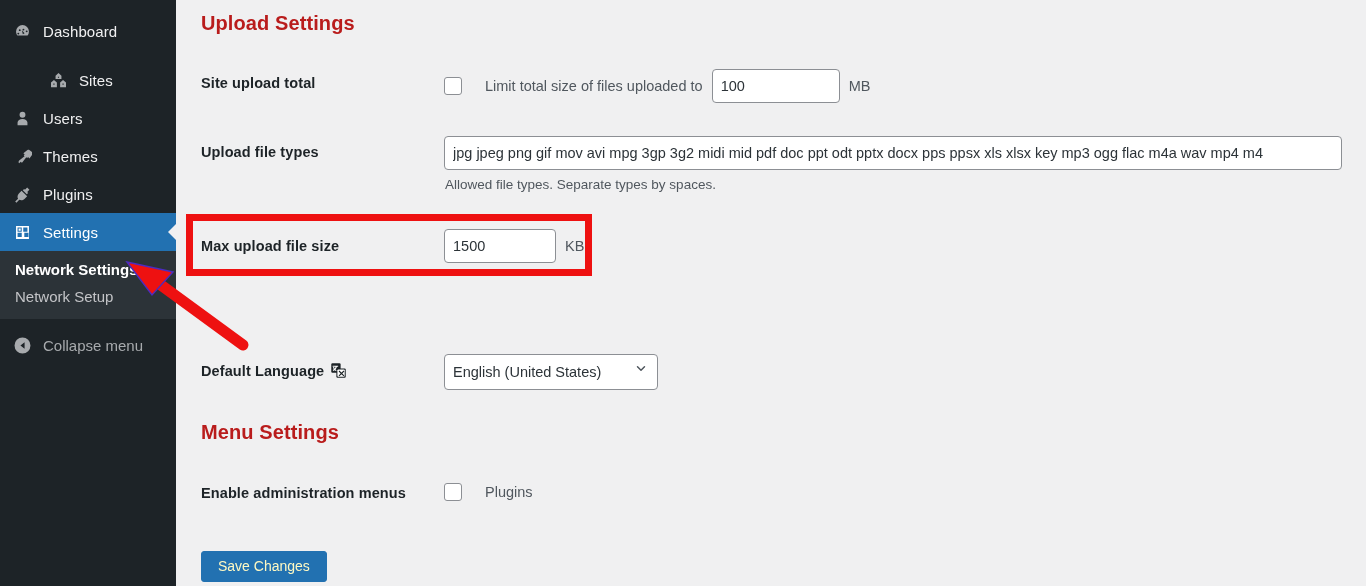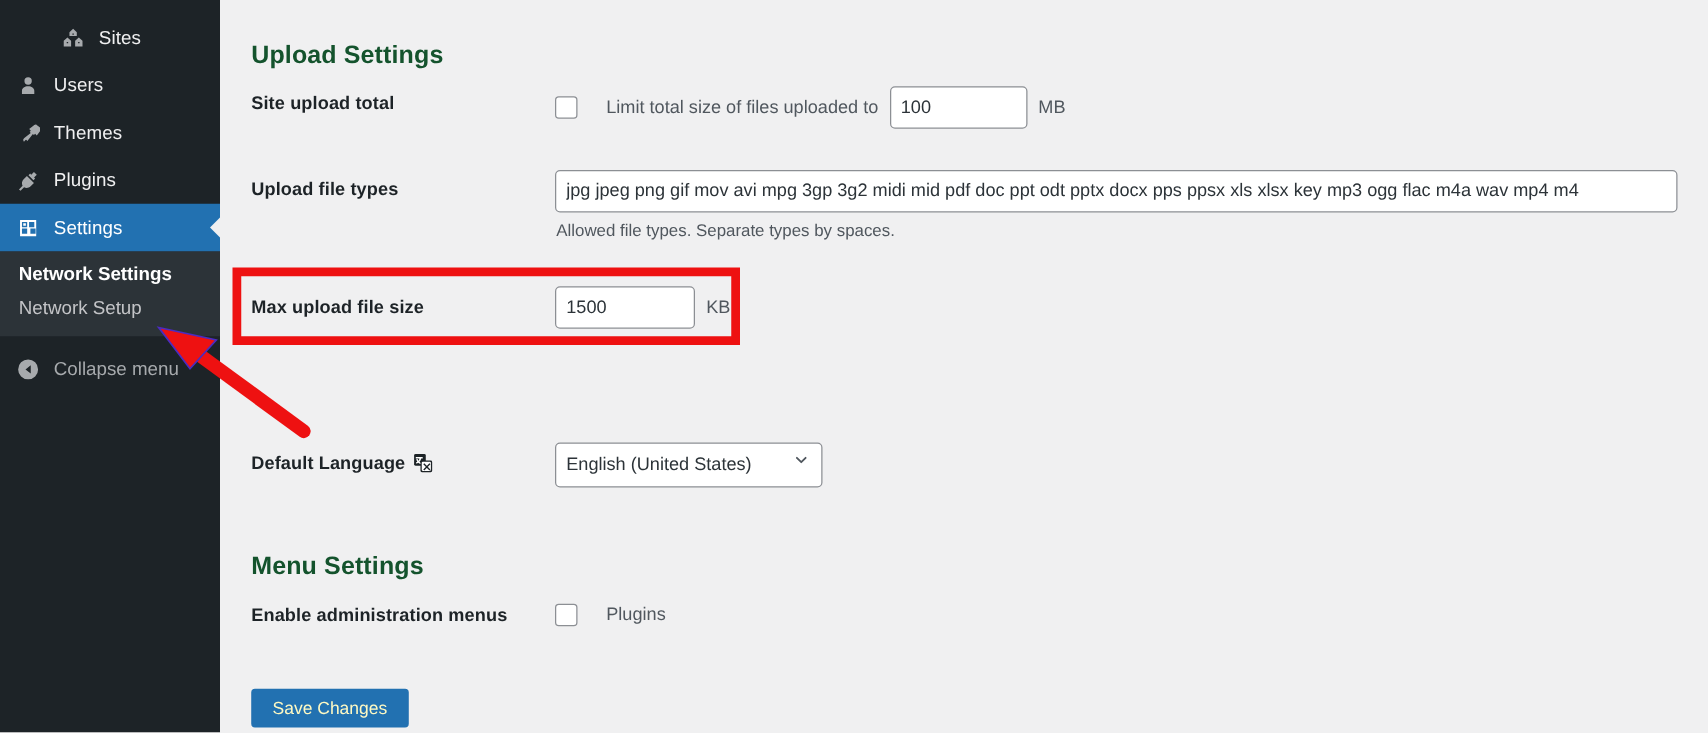--- a/index.html
+++ b/index.html
@@ -100,23 +100,22 @@
     left: 176px; top: 0;
     width: 1190px; height: 586px;
     background: #f0f0f1;
     padding: 0;
   }
   .section-title {
     position: absolute;
     left: 25px;
     font-size: 20px;
     font-weight: bold;
-    color: #14532d;
+    color: #b91c1c;
     letter-spacing: .1px;
-    margin-top: 21px;
   }
   .row-label {
     position: absolute;
     left: 25px;
     font-size: 14.5px;
     font-weight: bold;
     color: #1d2327;
     letter-spacing: .1px;
     display: flex;
     align-items: center;
@@ -214,20 +213,28 @@
     z-index: 60;
   }
 </style>
 </head>
 <body>
 
 <div id="root">
 
   <div id="sidebar">
 
+    <div class="menu-item" style="margin-top:12px;">
+      <span class="mi-icon">
+        <svg width="19" height="19" viewBox="0 0 20 20" fill="currentColor" aria-hidden="true">
+          <path d="M10 3.2A6.8 6.8 0 0 0 3.2 10c0 1.6.55 3.07 1.47 4.23h10.66A6.77 6.77 0 0 0 16.8 10 6.8 6.8 0 0 0 10 3.2Zm-4.4 10a1 1 0 1 1 0-2 1 1 0 0 1 0 2Zm1.5-3.6a1 1 0 1 1 0-2 1 1 0 0 1 0 2Zm3.3 3.25-1.1-4.2 2.9 3.1-1.8 1.1Zm.6-3.85a1 1 0 1 1 0-2 1 1 0 0 1 0 2Zm3.4 1.85a1 1 0 1 1 0-2 1 1 0 0 1 0 2Z"></path>
+        </svg>
+      </span>
+      <span class="mi-label">Dashboard</span>
+    </div>
 
     <div class="menu-item" style="margin-top:11px;padding-left:44px;">
       <span class="mi-icon">
         <svg width="19" height="19" viewBox="0 0 20 20" fill="currentColor" aria-hidden="true">
           <path d="M10 2.2 6.9 5v3.3h6.2V5L10 2.2ZM9.4 6h1.2v1.2H9.4V6ZM5.2 9.4 2.1 12.2V17h6.2v-4.8L5.2 9.4Zm-.6 3.8h1.2v1.2H4.6v-1.2Zm10.2-3.8-3.1 2.8V17h6.2v-4.8l-3.1-2.8Zm-.6 3.8h1.2v1.2h-1.2v-1.2Z"></path>
         </svg>
       </span>
       <span class="mi-label">Sites</span>
     </div>
 
@@ -285,21 +292,21 @@
 
   <div id="content">
 
     <div class="section-title" style="top:12px;">Upload Settings</div>
 
     <div class="row-label" style="top:75px;">Site upload total</div>
 
     <div class="field-wrap" style="left:268px; top:69px;">
       <span class="cb"></span>
       <span class="cb-text">Limit total size of files uploaded to</span>
-      <input class="txt-input" style="width: 110px;" type="text" value="100">
+      <input class="txt-input" style="width: 128px;" type="text" value="100">
       <span class="unit">MB</span>
     </div>
 
     <div class="row-label" style="top:144px;">Upload file types</div>
 
     <div class="field-wrap" style="left:268px; top:136px;">
       <input class="txt-input" style="width: 898px;" type="text" value="jpg jpeg png gif mov avi mpg 3gp 3g2 midi mid pdf doc ppt odt pptx docx pps ppsx xls xlsx key mp3 ogg flac m4a wav mp4 m4">
     </div>
 
     <div class="helper" style="left:269px; top:177px;">Allowed file types. Separate types by spaces.</div>

